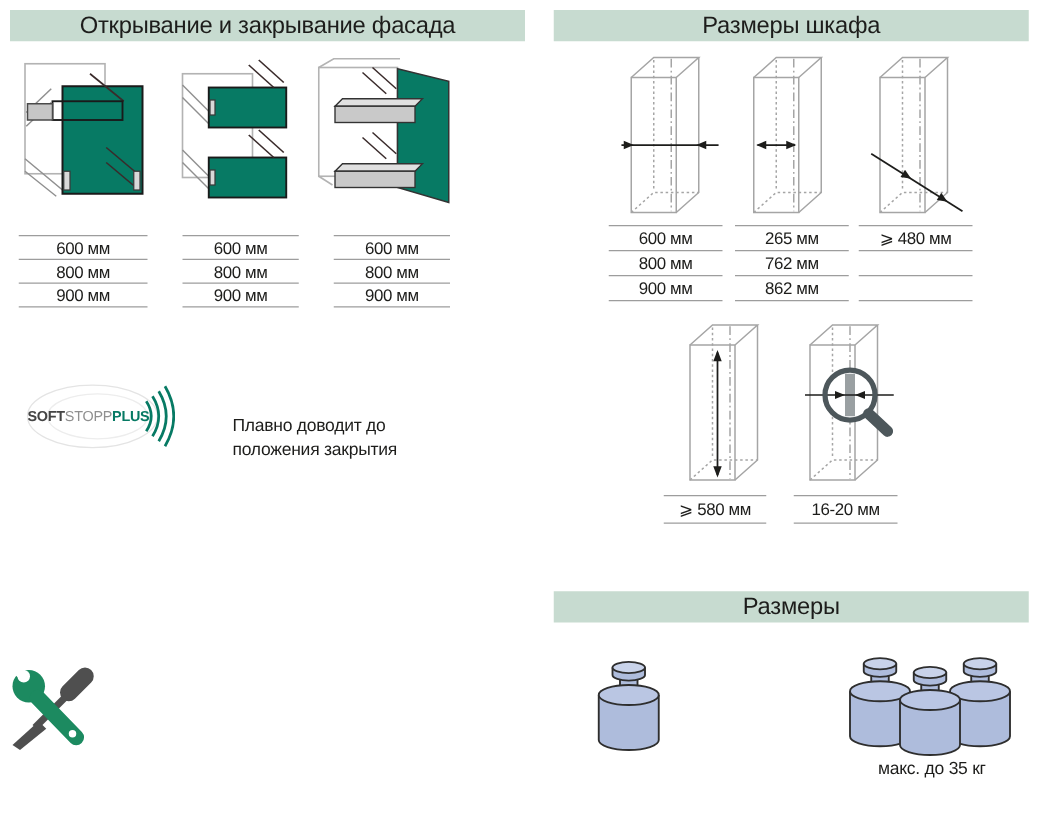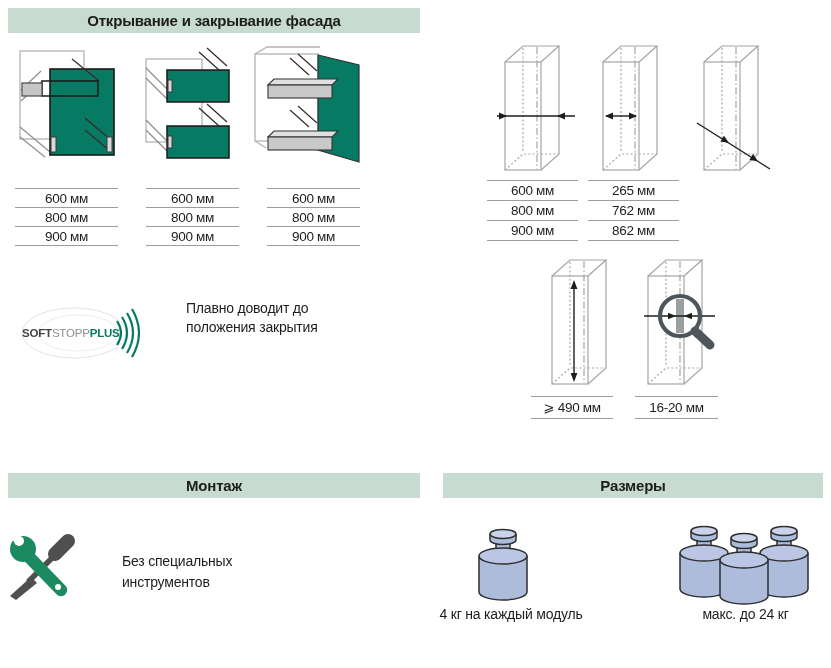--- a/index.html
+++ b/index.html
@@ -1,21 +1,21 @@
 <!DOCTYPE html>
 <html><head>
 <meta charset="utf-8">
 <style>
   *{margin:0;padding:0;box-sizing:border-box}
   html,body{background:#fff}
   body{width:831px;height:668px;font-family:"Liberation Sans","DejaVu Sans",sans-serif;color:#1d1d1b}
   .page{position:relative;width:831px;height:668px;background:#fff;overflow:hidden}
   .abs{position:absolute}
   .hdr{position:absolute;height:25px;background:#c7dbd0;display:flex;align-items:center;justify-content:center;
-       font-size:15px;font-weight:bold;letter-spacing:-0.2px;color:#1d1d1b}
+       font-size:19px;font-weight:normal;letter-spacing:-0.2px;color:#1d1d1b}
   .vtable{position:absolute;border-top:1px solid #9d9d9d}
   .vrow{border-bottom:1px solid #9d9d9d;text-align:center;font-size:13.5px;letter-spacing:-0.3px;color:#1d1d1b}
   .r19 .vrow{height:19px;line-height:19px}
   .r20 .vrow{height:20px;line-height:20px}
   .single .vrow{height:22px;line-height:22px}
   .cap{position:absolute;font-size:14px;line-height:19px;letter-spacing:-0.2px;color:#1d1d1b}
   .cap2{position:absolute;font-size:14px;line-height:21px;letter-spacing:-0.2px;color:#1d1d1b}
   .wcap{position:absolute;font-size:14px;letter-spacing:-0.2px;text-align:center;color:#1d1d1b}
   svg{display:block}
 </style>
@@ -38,21 +38,21 @@
         <rect x="19" y="10" width="14" height="20" fill="#aebcdc" stroke="#2e2e2e" stroke-width="1.5"></rect>
         <path d="M13,8 v6 a13,4.5 0 0 0 26,0 v-6" fill="#aebcdc" stroke="#2e2e2e" stroke-width="1.5"></path>
         <ellipse cx="26" cy="8" rx="13" ry="4.5" fill="#c9d3ea" stroke="#2e2e2e" stroke-width="1.5"></ellipse>
         <path d="M2,30 v36 a24,8 0 0 0 48,0 v-36" fill="#aebcdc" stroke="#2e2e2e" stroke-width="1.5"></path>
         <ellipse cx="26" cy="30" rx="24" ry="8" fill="#bac6e3" stroke="#2e2e2e" stroke-width="1.5"></ellipse>
       </g>
     </defs>
   </svg>
 
   <div class="hdr" style="left:8px;top:8px;width:412px">Открывание и закрывание фасада</div>
-  <div class="hdr" style="left:8px;top:473px;width:412px">Монтаж</div>
+  <div class="hdr" style="left:443px;top:8px;width:380px">Размеры шкафа</div>
   <div class="hdr" style="left:443px;top:473px;width:380px">Размеры</div>
 
   <svg class="abs" style="left:14px;top:44px" width="112" height="142" viewBox="0 0 112 142">
     <rect x="6" y="7" width="64" height="88" fill="#fff" stroke="#b3b3b3" stroke-width="1.3"></rect>
     <g stroke="#8f8f8f" stroke-width="1.2">
       <line x1="27" y1="27" x2="7" y2="46"></line>
         <line x1="27" y1="38" x2="7" y2="57"></line>
       <line x1="6" y1="83" x2="36" y2="108"></line>
         <line x1="6" y1="93" x2="31" y2="113"></line>
     </g>
@@ -127,21 +127,21 @@
     <text x="2" y="33" font-size="11.5" letter-spacing="-0.2">
       <tspan font-weight="bold" fill="#454545">SOFT</tspan><tspan fill="#8f8f8f">STOPP</tspan><tspan font-weight="bold" fill="#077a64">PLUS</tspan>
     </text>
     <g stroke="#077a64" stroke-width="2.2" fill="none">
       <path d="M97,17 q8,12 0,24"></path>
       <path d="M102,13 q10,16 0,32"></path>
       <path d="M107,9 q12,20 0,40"></path>
       <path d="M112,5 q14,24 0,48"></path>
     </g>
   </svg>
-  <div class="cap" style="left:186px;top:299px">
+  <div class="cap" style="left:186px;top:331px">
     <div>Плавно доводит до</div>
     <div>положения закрытия</div>
   </div>
 
   <svg class="abs" style="left:497px;top:40px" width="78" height="140" viewBox="0 0 78 140">
     <use href="#wirebox" xlink:href="#wirebox"></use>
     <g stroke="#1d1d1b" stroke-width="1.4" fill="#1d1d1b">
       <line x1="0" y1="76" x2="78" y2="76"></line>
       <polygon points="10,76 2,72.6 2,79.4" stroke="none"></polygon>
       <polygon points="60,76 68,72.6 68,79.4" stroke="none"></polygon>
@@ -166,20 +166,25 @@
 
   <div class="vtable r20" style="left:487px;top:180px;width:91px">
     <div class="vrow">600 мм</div>
     <div class="vrow">800 мм</div>
     <div class="vrow">900 мм</div>
   </div>
   <div class="vtable r20" style="left:588px;top:180px;width:91px">
     <div class="vrow">265 мм</div>
     <div class="vrow">762 мм</div>
     <div class="vrow">862 мм</div>
+  </div>
+  <div class="vtable r20" style="left:687px;top:180px;width:91px">
+    <div class="vrow">⩾ 480 мм</div>
+    <div class="vrow"></div>
+    <div class="vrow"></div>
   </div>
 
   <svg class="abs" style="left:544px;top:254px" width="78" height="140" viewBox="0 0 78 140">
     <use href="#wirebox" xlink:href="#wirebox"></use>
     <g stroke="#1d1d1b" stroke-width="1.4" fill="#1d1d1b">
       <line x1="30" y1="28" x2="30" y2="126"></line>
       <polygon points="30,26 26.6,35 33.4,35" stroke="none"></polygon>
       <polygon points="30,128 26.6,119 33.4,119" stroke="none"></polygon>
     </g>
   </svg>
@@ -190,49 +195,44 @@
       <rect x="36" y="45" width="8" height="34" fill="#9aa0a2"></rect>
       <line x1="4" y1="62" x2="75" y2="62" stroke="#1d1d1b" stroke-width="1.3"></line>
       <polygon points="36,62 28,58.8 28,65.2" fill="#1d1d1b"></polygon>
       <polygon points="44,62 52,58.8 52,65.2" fill="#1d1d1b"></polygon>
       <circle cx="40" cy="62" r="20" fill="none" stroke="#4d575b" stroke-width="4.2"></circle>
       <line x1="55" y1="77" x2="70" y2="91" stroke="#4d575b" stroke-width="9" stroke-linecap="round"></line>
     </g>
   </svg>
 
   <div class="vtable single" style="left:531px;top:396px;width:82px">
-    <div class="vrow">⩾ 490 мм</div>
+    <div class="vrow">⩾ 580 мм</div>
   </div>
   <div class="vtable single" style="left:635px;top:396px;width:83px">
     <div class="vrow">16-20 мм</div>
   </div>
 
   <svg class="abs" style="left:6px;top:532px" width="72" height="76" viewBox="0 0 72 76">
     <g>
       <line x1="62" y1="9" x2="49" y2="22" stroke="#4f4f4f" stroke-width="14" stroke-linecap="round"></line>
       <line x1="46" y1="26" x2="22" y2="50" stroke="#4f4f4f" stroke-width="5.5"></line>
       <polygon points="25,45 31,51 10,68 4,64" fill="#4f4f4f"></polygon>
     </g>
     <g>
       <circle cx="17" cy="17" r="13" fill="#1c8a60"></circle>
       <circle cx="13" cy="9" r="5" fill="#fff"></circle>
       <rect x="9" y="-13" width="8" height="22" transform="rotate(-45 13 9)" fill="#fff"></rect>
       <line x1="24" y1="26" x2="55" y2="58" stroke="#1c8a60" stroke-width="12.5" stroke-linecap="round"></line>
       <circle cx="52" cy="55" r="3" fill="#fff"></circle>
     </g>
   </svg>
-  <div class="cap2" style="left:122px;top:551px">
-    <div>Без специальных</div>
-    <div>инструментов</div>
-  </div>
 
   <svg class="abs" style="left:477px;top:523px" width="52" height="80" viewBox="0 0 52 80">
     <use href="#weight-shape" xlink:href="#weight-shape" transform="translate(0,3)"></use>
   </svg>
   <svg class="abs" style="left:678px;top:520px" width="132" height="86" viewBox="0 0 132 86">
     <use href="#weight-shape" xlink:href="#weight-shape" transform="translate(0,3)"></use>
     <use href="#weight-shape" xlink:href="#weight-shape" transform="translate(80,3)"></use>
     <use href="#weight-shape" xlink:href="#weight-shape" transform="translate(40,10)"></use>
   </svg>
-  <div class="wcap" style="left:436px;top:606px;width:150px">4 кг на каждый модуль</div>
-  <div class="wcap" style="left:688px;top:606px;width:115px">макс. до 24 кг</div>
+  <div class="wcap" style="left:688px;top:606px;width:115px">макс. до 35 кг</div>
 
 </div>
 
 </body></html>

